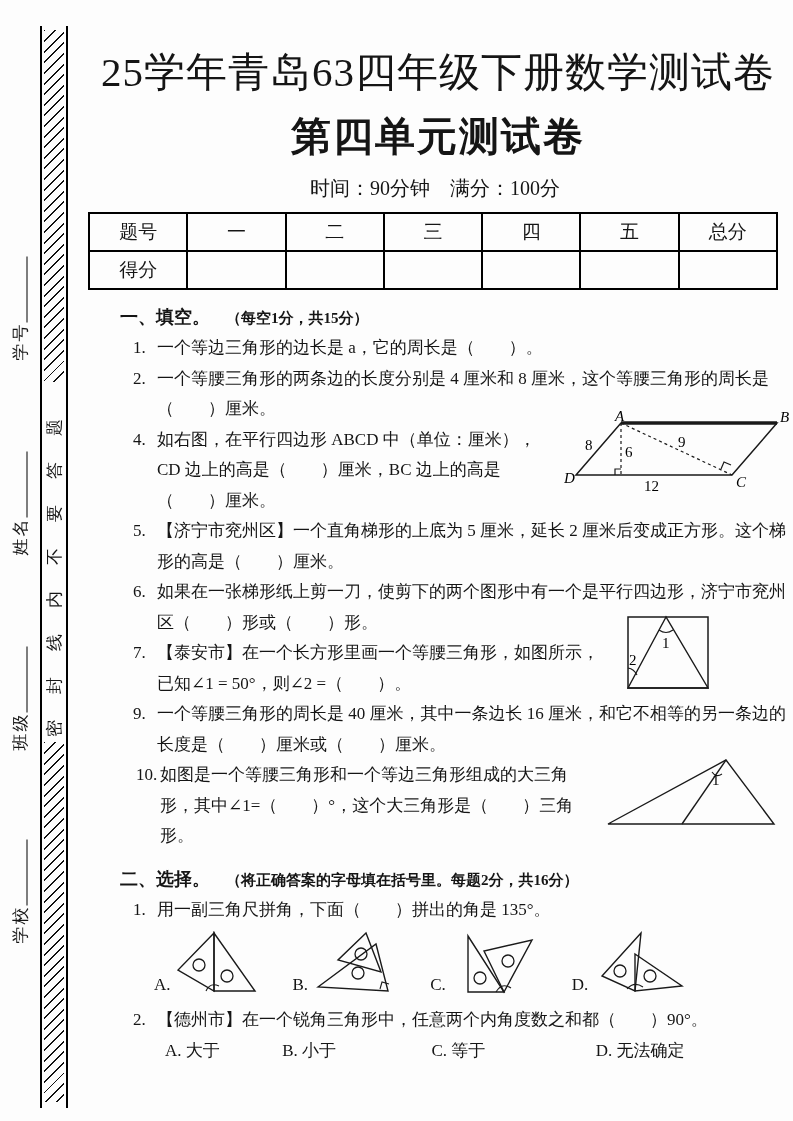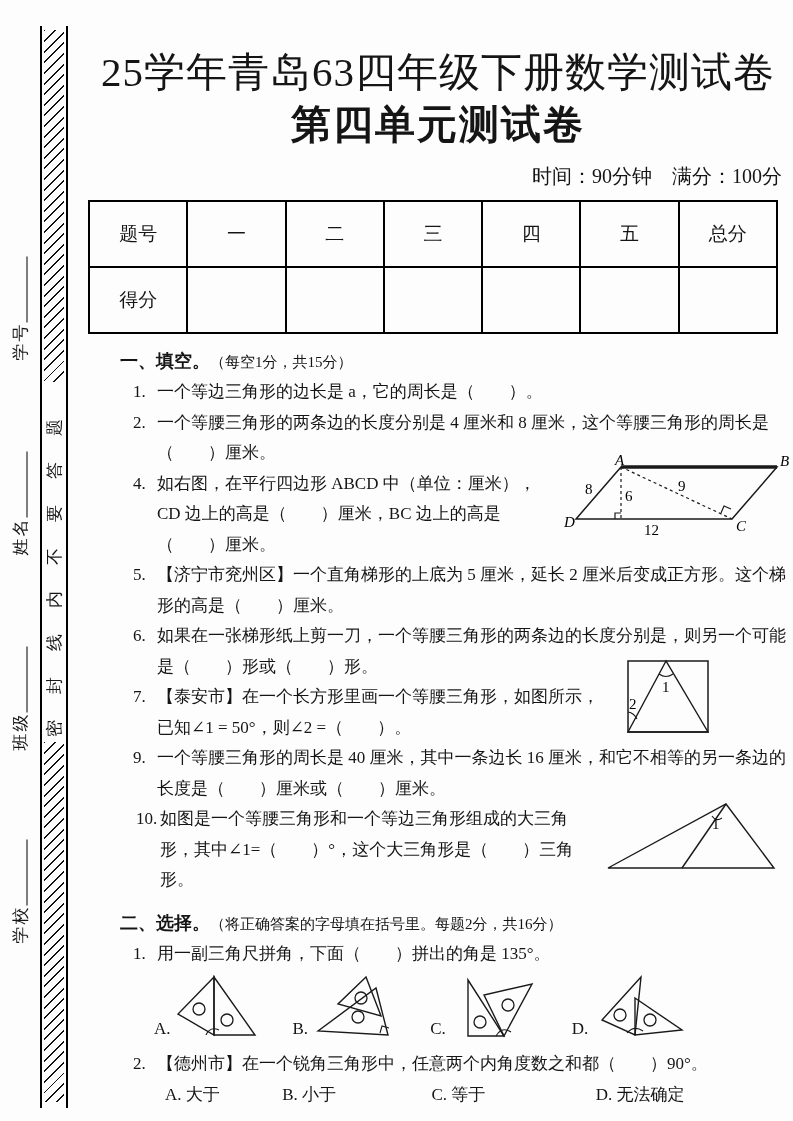--- a/index.html
+++ b/index.html
@@ -25,29 +25,29 @@
   .hatch.top { top:4px; height:352px; }
   .hatch.bottom { top:716px; height:360px; }
   .seal-text {
     position:absolute; width:340px; left:50%; top:50%;
     transform:translate(-50%,-50%) rotate(-90deg);
     text-align:center; letter-spacing:26px; font-size:17px; white-space:nowrap;
   }
   
   .main { position:absolute; left:88px; top:34px; width:700px; }
   .title1 { margin:12px 0 0; font-size:41px; line-height:1.3; text-align:center; font-weight:normal; letter-spacing:1px; }
-  .title2 { margin:0; font-size:40px; line-height:1.3; text-align:center; font-weight:bold; letter-spacing:2px; }
-  .info   { font-size:20px; text-align:right; margin:12px 6px 10px 0; }
+  .title2 { margin:12px; font-size:40px; line-height:1.3; text-align:center; font-weight:bold; letter-spacing:2px; }
+  .info   { font-size:20px; text-align:center; margin:12px 6px 10px 0; }
   table.score { width:690px; border-collapse:collapse; table-layout:fixed; }
   table.score td {
     border:2px solid #000; height:36px; text-align:center;
-    font-size:19px; padding:14px;
+    font-size:19px; padding:0;
   }
   .sec-head { margin:12px 0 0 32px; font-size:18px; line-height:30px; font-weight:bold; }
-  .sec-head .note { font-weight:normal; font-size:15px; }
+  .sec-head .note { font-weight:bold; font-size:15px;margin-left:16px; }
   .q {
     position:relative; margin-left:45px; padding-left:24px; text-indent:-24px;
     font-size:17px; line-height:30.5px;
   }
   .q .qnum { display:inline-block; width:24px; text-indent:0; }
   .q.fig-right-230 { padding-right:236px; }
   .q.fig-right-180 { padding-right:188px; }
   .q.fig-right-200 { padding-right:200px;margin-left:48px; }
   .qfig { position:absolute; }
   .fig4  { top:-14px; right:-6px; }
@@ -132,21 +132,21 @@
           <text x="21" y="39">8</text>
           <text x="61" y="46">6</text>
           <text x="114" y="36">9</text>
           <text x="80" y="80">12</text>
         </svg>
       </span>
     </div>
 
     <div class="q"><span class="qnum">5.</span><span>【济宁市兖州区】一个直角梯形的上底为 5 厘米，延长 2 厘米后变成正方形。这个梯形的高是（　　）厘米。</span></div>
 
-    <div class="q"><span class="qnum">6.</span><span>如果在一张梯形纸上剪一刀，一个等腰三角形的两条边的长度分别是，则另一个可能是（　　）形或（　　）形。</span></div>
+    <div class="q"><span class="qnum">6.</span><span>如果在一张梯形纸上剪一刀，使剪下的两个图形中有一个是平行四边形，济宁市兖州区（　　）形或（　　）形。</span></div>
 
     <div class="q fig-right-180"><span class="qnum">7.</span><span>【泰安市】在一个长方形里画一个等腰三角形，如图所示，已知∠1 = 50°，则∠2 =（　　）。</span>
       <span class="qfig fig7">
         <svg width="86" height="78" viewBox="0 0 86 78">
           <rect x="2" y="3" width="80" height="71" fill="none" stroke="#1a1a1a" stroke-width="1.5"></rect>
           <polygon points="40,3 2,74 82,74" fill="none" stroke="#1a1a1a" stroke-width="1.4"></polygon>
           <path d="M33,16 Q40,21 47,16" fill="none" stroke="#1a1a1a" stroke-width="1.1"></path>
           <path d="M2,54 Q8,55 11,61" fill="none" stroke="#1a1a1a" stroke-width="1.1"></path>
           <text x="36" y="34">1</text>
           <text x="3" y="51">2</text>

